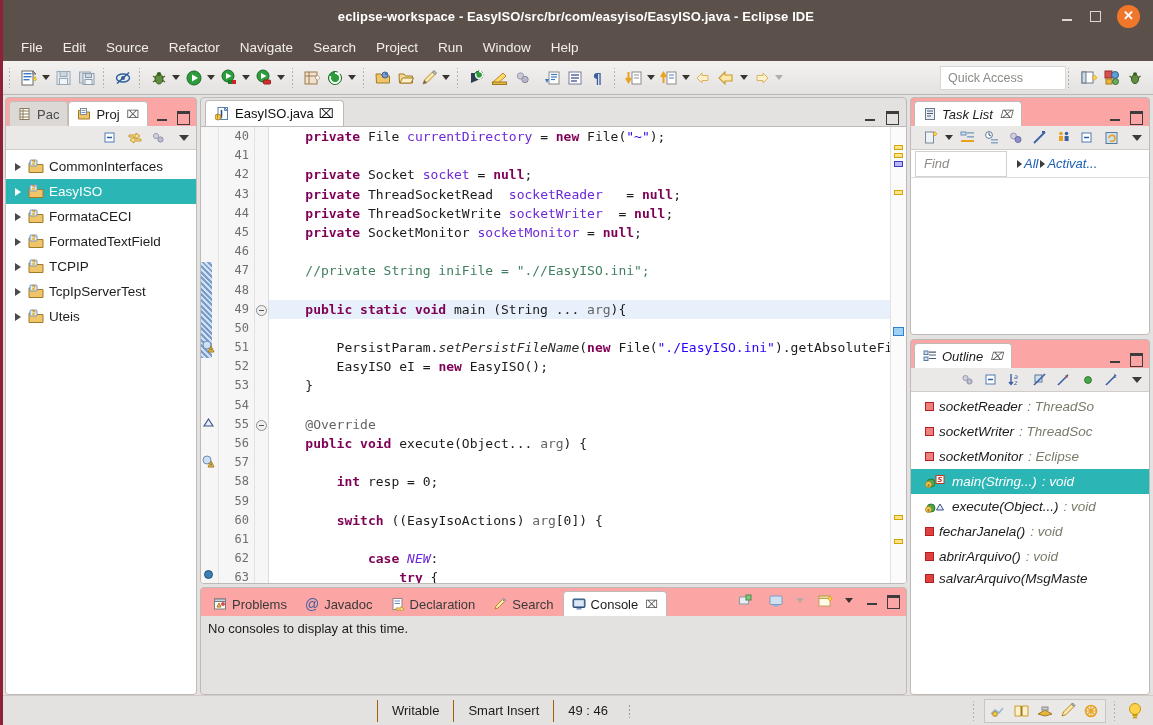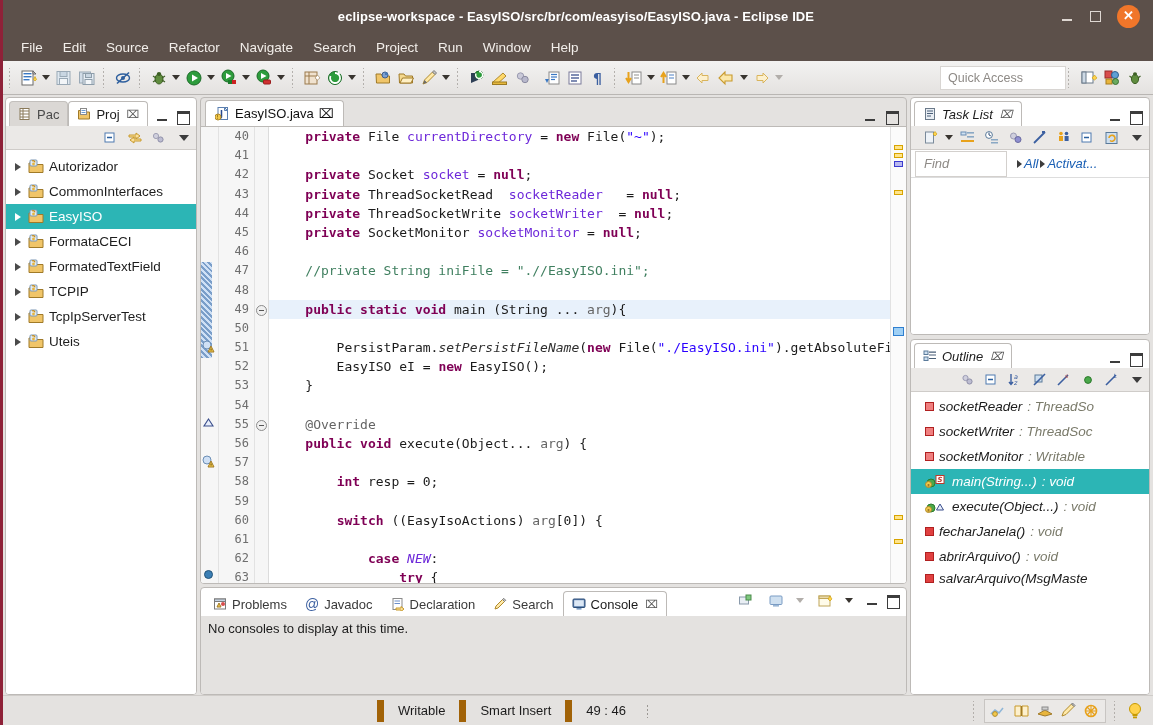--- a/index.html
+++ b/index.html
@@ -77,21 +77,21 @@
   .body { flex:1 1 auto; display:flex; min-height:0;
           background:#e4e2e0; padding:2px 3px 0 2px; gap:3px; }
   .left-col { width:192px; flex:0 0 192px; display:flex; flex-direction:column;
               min-height:0; }
   .center-col { flex:1 1 auto; display:flex; flex-direction:column;
                 min-width:0; gap:3px; }
   .right-col { width:240px; flex:0 0 240px; display:flex;
                flex-direction:column; min-height:0; gap:4px;font-style:italic; }
 
   
-  .part { background:#ffffff; border:1px solid #bdbab7;
+  .part { background:#fca5a5; border:1px solid #bdbab7;
           border-radius:4px; display:flex; flex-direction:column;
           min-height:0; overflow:hidden; }
   .part-tabs { height:28px; flex:0 0 28px; display:flex; align-items:flex-end;
                padding-left:3px; position:relative; }
   .vtab { height:25px; display:flex; align-items:center; gap:5px;
           padding:0 8px; font-size:13px; color:#3a3a3a;
           border:1px solid transparent; border-bottom:none;
           border-radius:4px 4px 0 0; cursor:default; white-space:nowrap; }
   .vtab.inactive { color:#4a4a4a; background:#dbd8d5;
                    border-color:#c3c0bd; }
@@ -210,21 +210,21 @@
   .orow.sel .oname, .orow.sel .otype { color:#fff; }
   .sq { width:9px; height:9px; flex:0 0 9px; border:1.6px solid #b02020;
         background:#f08080; }
   .sq.filled { background:#e04040; }
 
   
   .statusbar { height:30px; flex:0 0 30px; background:#e4e2e0;
                display:flex; align-items:center; font-size:13px;
                color:#1b1b1b; border-top:1px solid #cfccc9; }
   .sb-cell { height:22px; display:flex; align-items:center;
-             padding:0 14px; border-left:7px solid #a16207; }
+             padding:0 14px; border-left:1px solid #a16207; }
   .sb-first { margin-left:374px; }
   .sb-dots { width:14px; display:flex; align-items:center;
              justify-content:center; }
   .sb-dots::after { content:""; width:3px; height:14px;
                     background-image:radial-gradient(#9b9894 1px, transparent 1px);
                     background-size:3px 4px; }
   .sb-right { margin-left:auto; display:flex; align-items:center;
               gap:6px; padding-right:8px; }
   .sb-box { display:flex; align-items:center; gap:3px; height:24px;
             border:1px solid #c8c5c2; background:#ebe9e7; padding:0 4px; }
@@ -547,32 +547,20 @@
           <div class="tbtn">
             <svg class="ico" width="16" height="16" viewBox="0 0 16 16">
               <circle cx="5" cy="6" r="2.6" fill="#cfcfdd" stroke="#a0a0b4"></circle>
               <circle cx="9.5" cy="9.5" r="2.6" fill="#bdbdd2" stroke="#8f8fa8"></circle>
             </svg>
           </div>
           <div class="vmenu"></div>
         </div>
         <div class="part-body">
           <div class="tree">
-            <div class="trow">
-              <span class="arrow"></span>
-              <span>
-                <svg class="ico" width="16" height="15" viewBox="0 0 16 15">
-                  <path d="M1 4 h5 l1 1.5 h8 v8 h-14 z" fill="#f0c569" stroke="#a07a28"></path>
-                  <rect x="2" y="1" width="7" height="6" rx="1" fill="#e2ecf5" stroke="#7a97b5"></rect>
-                  <path d="M4 2 a2 2 0 0 1 3 1.4" fill="none" stroke="#c98e1a" stroke-width="1.2"></path>
-                  <circle cx="5.5" cy="5" r="1.4" fill="#e8b53c"></circle>
-                </svg>
-              </span>
-              <span>Autorizador</span>
-            </div>
             <div class="trow">
               <span class="arrow"></span>
               <span>
                 <svg class="ico" width="16" height="15" viewBox="0 0 16 15">
                   <path d="M1 4 h5 l1 1.5 h8 v8 h-14 z" fill="#f0c569" stroke="#a07a28"></path>
                   <rect x="2" y="1" width="7" height="6" rx="1" fill="#e2ecf5" stroke="#7a97b5"></rect>
                   <path d="M4 2 a2 2 0 0 1 3 1.4" fill="none" stroke="#c98e1a" stroke-width="1.2"></path>
                   <circle cx="5.5" cy="5" r="1.4" fill="#e8b53c"></circle>
                 </svg>
               </span>
@@ -1015,21 +1003,21 @@
               <span class="otype"> : ThreadSo</span>
             </div>
             <div class="orow">
               <span class="sq"></span>
               <span class="oname">socketWriter</span>
               <span class="otype"> : ThreadSoc</span>
             </div>
             <div class="orow">
               <span class="sq"></span>
               <span class="oname">socketMonitor</span>
-              <span class="otype"> : Writable</span>
+              <span class="otype"> : Eclipse</span>
             </div>
             <div class="orow sel">
               <span style="display:flex;align-items:center;">
                 <svg class="ico" width="22" height="14" viewBox="0 0 22 14">
                   <circle cx="6" cy="8" r="4" fill="#4aa84a" stroke="#2c7a2c"></circle>
                   <circle cx="3.5" cy="9.5" r="3" fill="#f2c94c" stroke="#b08a2c"></circle>
                   <rect x="2.6" y="9" width="1.8" height="2.6" fill="#a07a28"></rect>
                   <rect x="11" y="0.5" width="8" height="8" fill="#fff" stroke="#c0392b"></rect>
                   <text x="12.6" y="7" font-size="7" font-weight="bold" fill="#c0392b" font-family="DejaVu Sans">S</text>
                 </svg>

